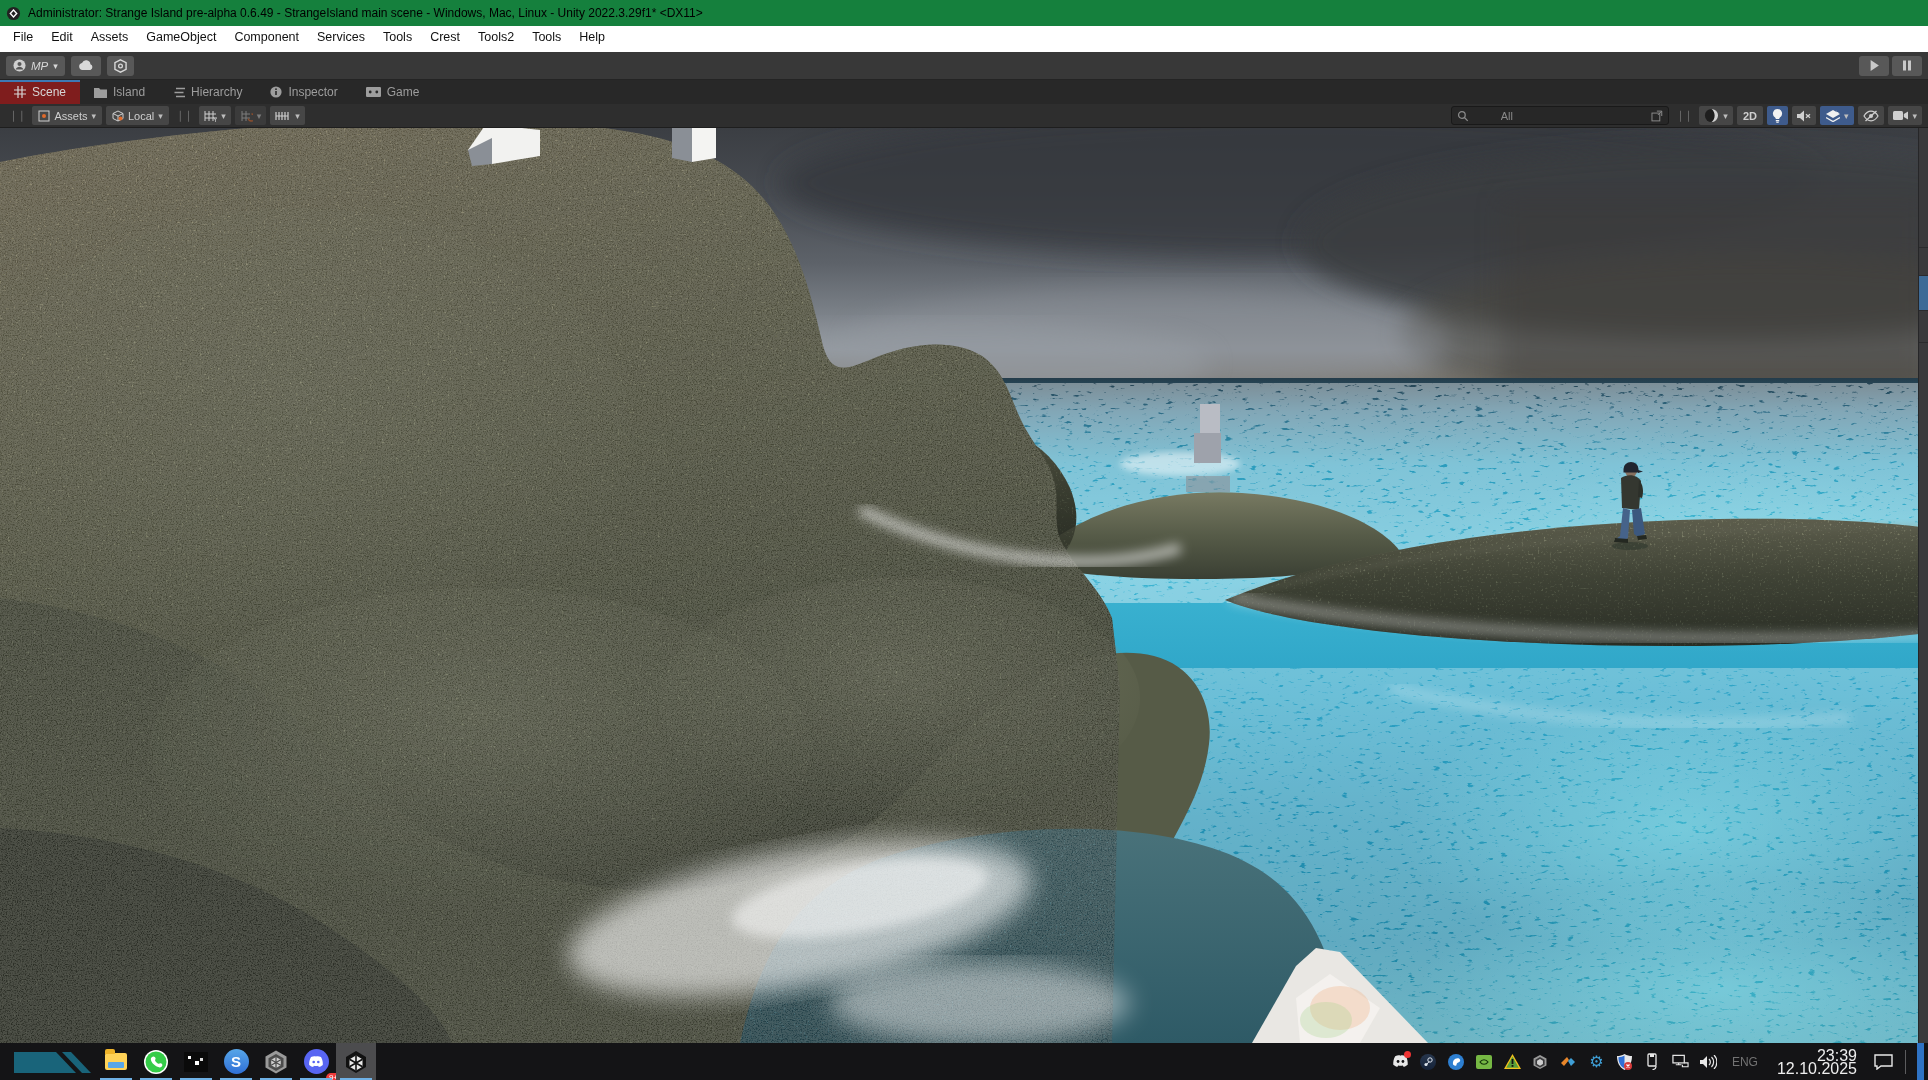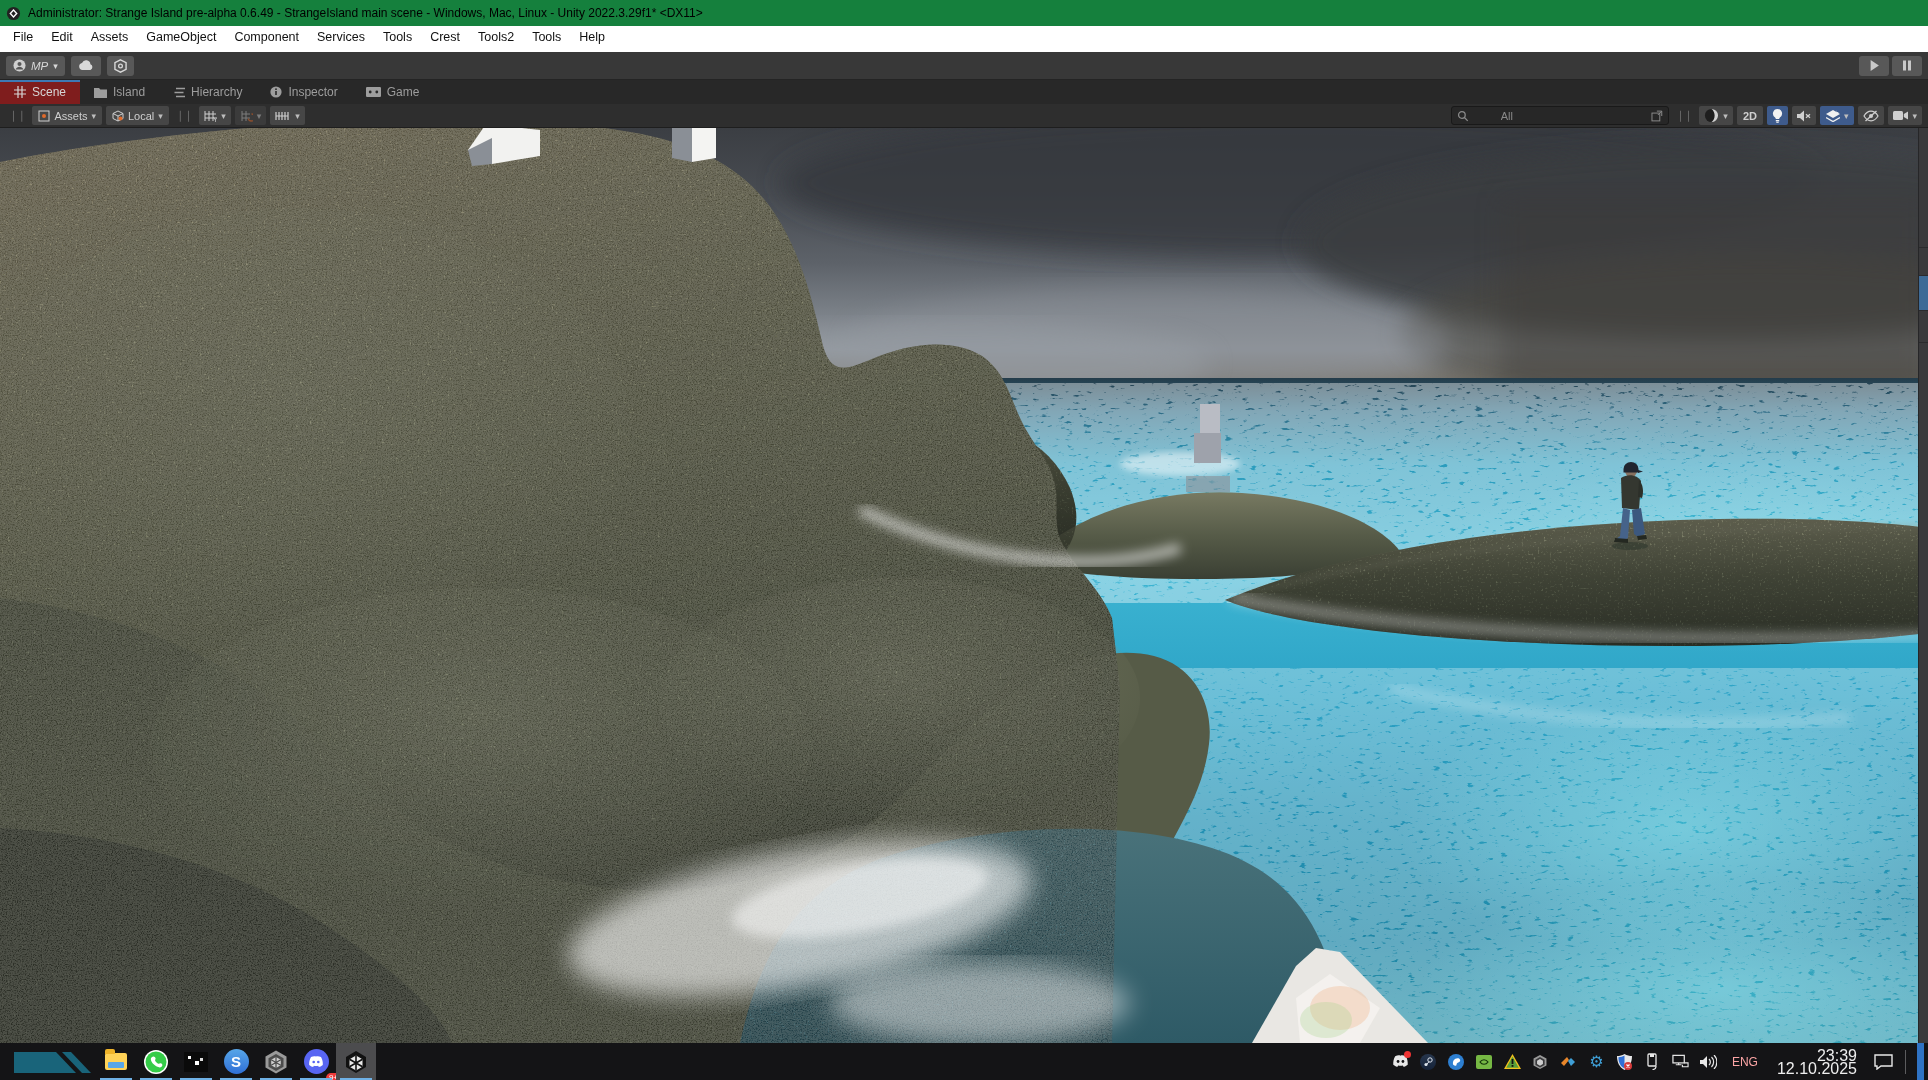--- a/index.html
+++ b/index.html
@@ -57,21 +57,21 @@
 
   
   .taskbar { height:37px; background:#141416; display:flex; align-items:stretch; position:relative; }
   .startbtn { width:96px; display:flex; align-items:center; }
   .task-icons { display:flex; align-items:stretch; }
   .tslot { width:40px; display:flex; align-items:center; justify-content:center; position:relative; }
   .tslot.running::after { content:""; position:absolute; bottom:0; left:4px; right:4px; height:2px; background:#6fb1e6; }
   .tslot.active { background:#4c4c4e; }
   .tray { margin-left:auto; display:flex; align-items:center; gap:11px; padding-right:4px; }
   .trayicon { display:inline-flex; align-items:center; justify-content:center; width:17px; height:17px; position:relative; }
-  .lang { color:#fca5a5; font-size:12px; padding:0 4px; }
+  .lang { color:#737373; font-size:12px; padding:0 4px; }
   .clock { color:#eee; font-size:16px; line-height:13px; text-align:right; padding:0 4px; }
   .vsep { width:1px; height:24px; background:#5c5c5e; align-self:center; }
   .desktop-sliver { width:7px; height:100%; background:#2f73c4; }
 
   
   .folder-ico { width:22px; height:17px; background:#ffd257; border-radius:2px; position:relative; }
   .folder-ico::before { content:""; position:absolute; top:-4px; left:0; width:10px; height:5px; background:#f0b429; border-radius:2px 2px 0 0; }
   .folder-ico::after { content:""; position:absolute; bottom:2px; left:3px; right:3px; height:6px; background:#58a6e8; border-radius:1px; }
   .circle-badge { border-radius:50%; display:flex; align-items:center; justify-content:center; }
   .red-badge { position:absolute; right:-5px; bottom:-3px; background:#ee3b3b; color:#fff; font-size:8px;

